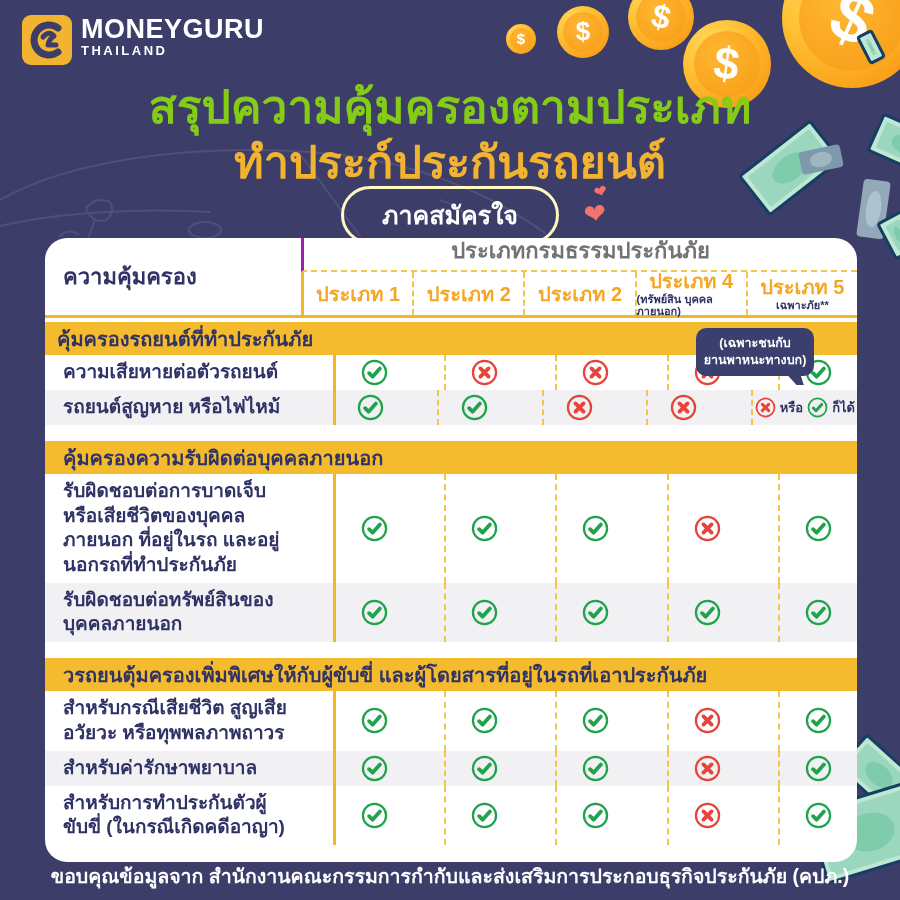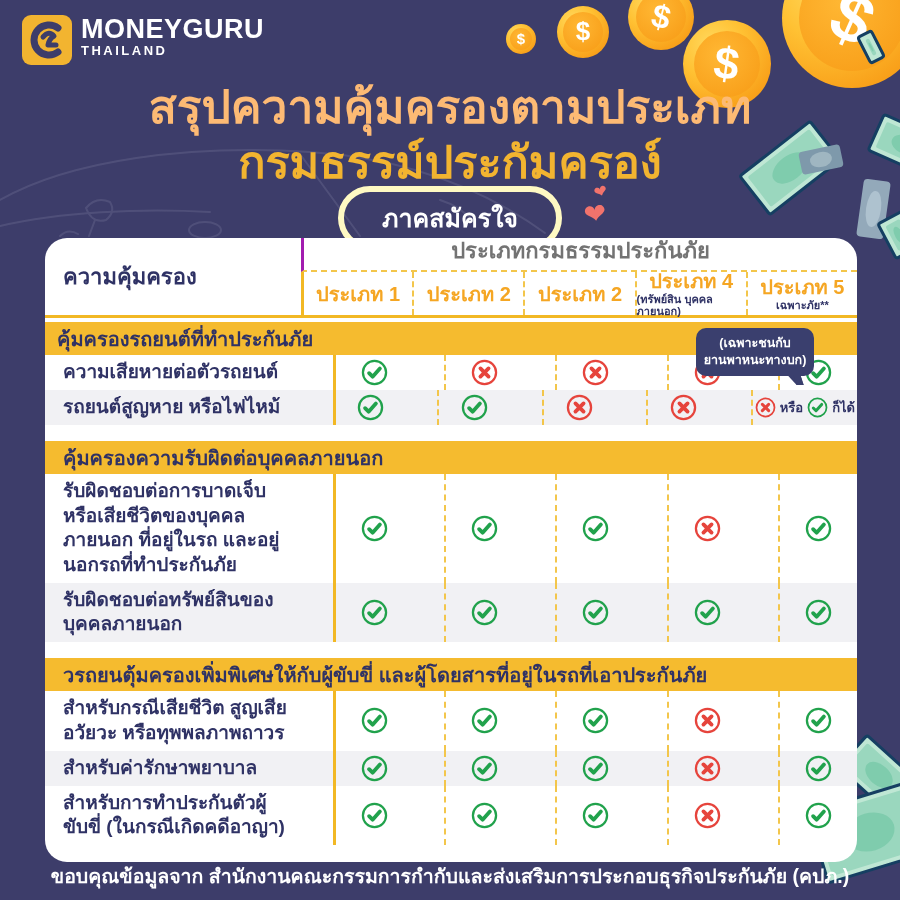--- a/index.html
+++ b/index.html
@@ -31,25 +31,25 @@
   .note.gray2 .note-oval { background:#AEC2CF; }
   
   .logo-wrap { position:absolute; left:22px; top:15px; display:flex; align-items:flex-start; }
   .logo-mark { width:50px; height:50px; background:#F2B430; border-radius:9px;
     display:flex; align-items:center; justify-content:center; }
   .brand { margin-left:9px; }
   .brand-name { color:#fff; font-size:27px; font-weight:800; letter-spacing:.5px; line-height:1.05; }
   .brand-sub { color:#fff; font-size:13px; font-weight:700; letter-spacing:2.5px; }
   
   .title1 { position:absolute; top:70px; left:0; width:100%; text-align:center;
-    color:#fdba74; font-size:46px; font-weight:800; }
+    color:#84cc16; font-size:46px; font-weight:800; }
   .title2 { position:absolute; top:126px; left:0; width:100%; text-align:center;
     color:#F2B430; font-size:45px; font-weight:800; }
   .badge-row { position:absolute; top:186px; left:0; width:100%; text-align:center; }
-  .badge { display:inline-block; border:6px solid #fef9c3; border-radius:40px;
+  .badge { display:inline-block; border:3px solid #fef9c3; border-radius:40px;
     padding:6px 38px; color:#fff; font-size:25px; font-weight:800; }
   .heart { position:absolute; color:#F2736C; }
   
   .card { position:absolute; left:45px; top:238px; width:812px; height:624px;
     background:#fff; border-radius:22px; overflow:hidden;
     display:flex; flex-direction:column; }
   .grid { display:grid; grid-template-columns:256px repeat(5,1fr); }
   .thead { grid-template-rows:34px 43px; border-bottom:3px solid #F2B824; height:80px; }
   .coverage-cell { grid-row:1/3; display:flex; align-items:center; padding-left:18px;
     font-size:22px; font-weight:800; color:#2F3265; }
@@ -172,21 +172,21 @@
       <path d="M15 16 q6 -7 11 -1 q-5 3 -6 9 l8 0" fill="none" stroke="#3D3D6A" stroke-width="5" stroke-linecap="round" stroke-linejoin="round"></path>
     </svg>
   </div>
   <div class="brand">
     <div class="brand-name">MONEYGURU</div>
     <div class="brand-sub">THAILAND</div>
   </div>
 </div>
 
 <div class="title1">สรุปความคุ้มครองตามประเภท</div>
-<div class="title2">กรมธรรม์ประกัมครอง์</div>
+<div class="title2">ทำประก์ประกันรถยนต์</div>
 <div class="badge-row">
   <span class="badge">ภาคสมัครใจ</span>
 </div>
 <span class="heart" style="left:594px; top:182px; font-size:16px; transform:rotate(-18deg);">❤</span>
 <span class="heart" style="left:584px; top:198px; font-size:27px; transform:rotate(-8deg);">❤</span>
 
 <div class="card">
   <div class="grid thead">
     <div class="coverage-cell">ความคุ้มครอง</div>
     <div class="types-cell">ประเภทกรมธรรมประกันภัย</div>

